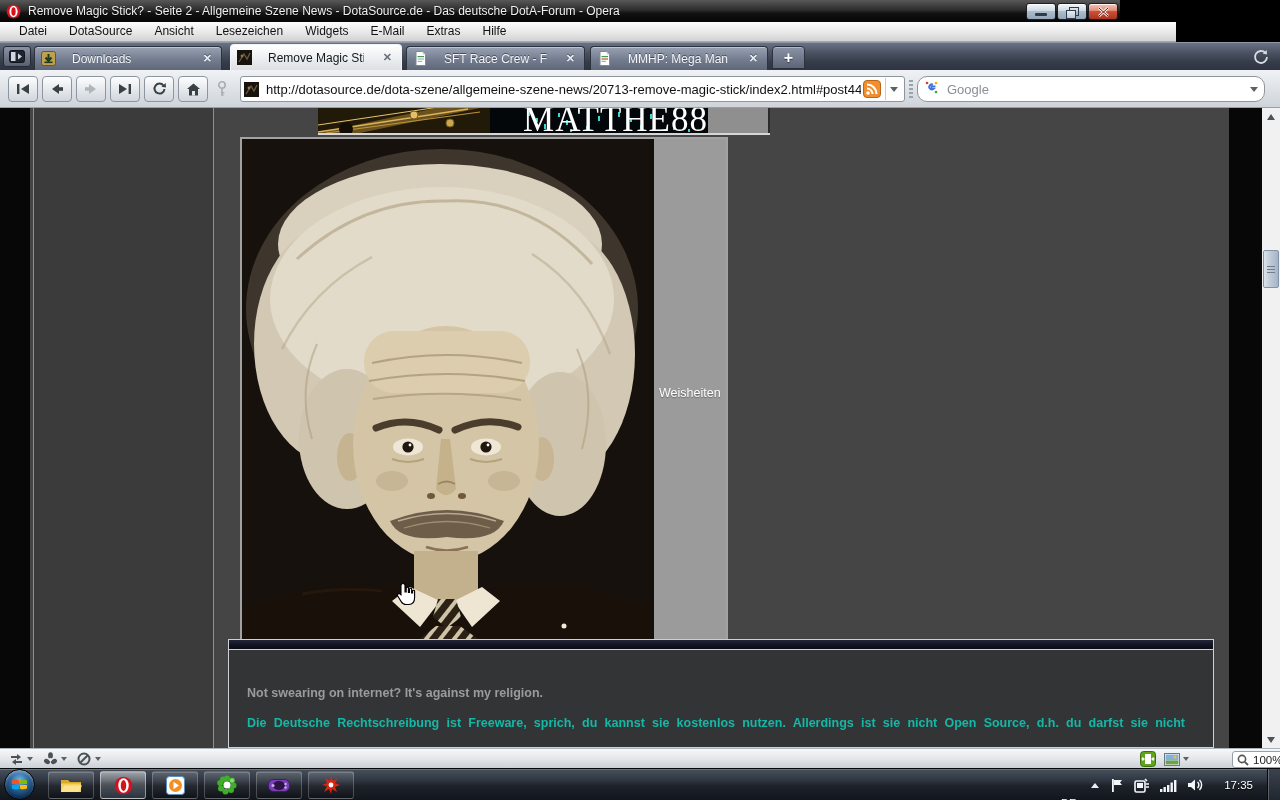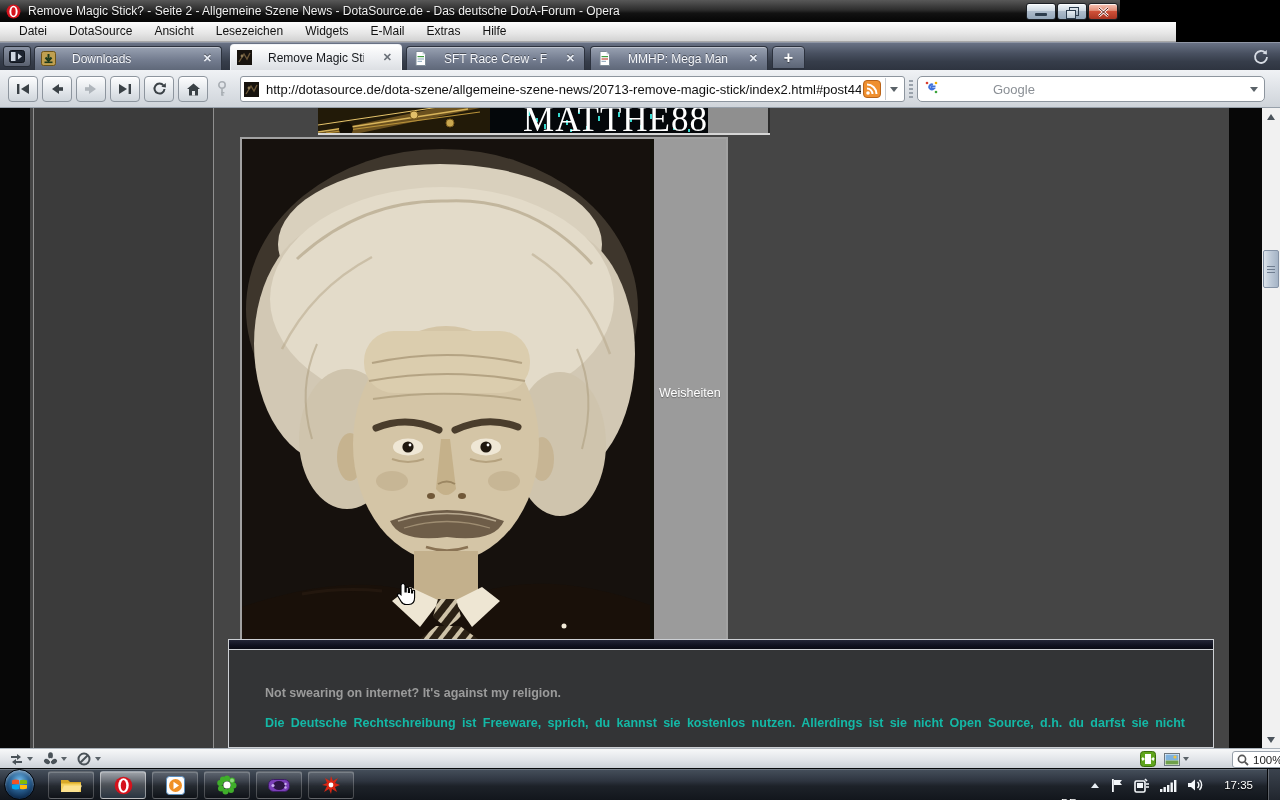--- a/index.html
+++ b/index.html
@@ -70,21 +70,21 @@
   .url-input{flex:1;border:none;outline:none;font-family:"Liberation Sans",sans-serif;
     font-size:13px;color:#111;background:transparent;margin-left:5px;}
   .rss{width:18px;height:18px;flex:0 0 auto;}
   .drop-arrow{width:0;height:0;border-left:4px solid transparent;border-right:4px solid transparent;
     border-top:5px solid #5a6268;}
   .url-drop{width:16px;height:22px;display:flex;align-items:center;justify-content:center;
     border-left:1px solid #c7ccd2;margin-left:4px;}
   .drag-dots{position:absolute;left:909px;top:10px;width:4px;height:18px;
     background:repeating-linear-gradient(180deg,#9aa2ab 0 2px,transparent 2px 4px);}
   .search-field{position:absolute;left:917px;top:6px;width:348px;height:26px;background:#fff;
-    border:1px solid #8d959e;border-radius:5px;display:flex;align-items:center;padding:0 6px;gap:46px;}
+    border:1px solid #8d959e;border-radius:10px;display:flex;align-items:center;padding:0 6px;}
   .search-input{flex:1;border:none;outline:none;font-family:"Liberation Sans",sans-serif;
     font-size:13px;color:#333;background:transparent;margin-left:6px;}
   .search-input::placeholder{color:#8a8f95;opacity:1;}
 
   
   .viewport{position:absolute;left:0;top:108px;width:1280px;height:640px;background:#070707;overflow:hidden;}
   .main-bg{position:absolute;left:30px;top:0;width:1199px;height:640px;background:#454545;}
   .side-col{position:absolute;left:33px;top:0;width:181px;height:640px;background:#3b3b3b;
     border-left:1px solid #8f8f8f;border-right:1px solid #8f8f8f;}
   .banner{position:absolute;left:318px;top:0;width:390px;height:25px;overflow:hidden;}
@@ -94,21 +94,21 @@
   .einstein-frame{position:absolute;left:240px;top:29px;width:488px;height:504px;
     border:2px solid #a2a2a2;background:#121009;}
   .einstein-frame svg.photo{position:absolute;left:0;top:0;}
   .weis-panel{position:absolute;right:0;top:0;width:72px;height:500px;background:#9b9b9b;}
   .weis-label{position:absolute;left:5px;top:247px;color:#fff;font-size:12.5px;
     text-shadow:0 1px 1px rgba(0,0,0,.35);}
   .sig-box{position:absolute;left:228px;top:531px;width:986px;height:109px;
     border:1px solid #cdd0d4;background:#333436;}
   .sig-strip{height:10px;background:linear-gradient(180deg,#232637 0%,#101220 60%,#0a0b14 100%);
     border-bottom:1px solid #cdd0d4;}
-  .sig-body{padding:36px 28px 0 36px;}
+  .sig-body{padding:36px 28px 0 18px;}
   .q1{margin:0 0 14px 0;font-size:12.5px;font-weight:bold;color:#9b9b9b;}
   .q2{margin:0;font-size:12.5px;font-weight:bold;color:#14b8a6;
     text-align:justify;text-align-last:justify;line-height:1.5;}
   .vp-scrollbar{position:absolute;right:0;top:0;width:18px;height:640px;background:#f1f1f1;}
   .sb-btn{position:absolute;left:0;width:18px;height:17px;display:flex;align-items:center;justify-content:center;}
   .sb-up{top:0;} .sb-down{bottom:0;}
   .sb-tri-up{width:0;height:0;border-left:4px solid transparent;border-right:4px solid transparent;
     border-bottom:6px solid #4c545c;}
   .sb-tri-down{width:0;height:0;border-left:4px solid transparent;border-right:4px solid transparent;
     border-top:6px solid #4c545c;}

